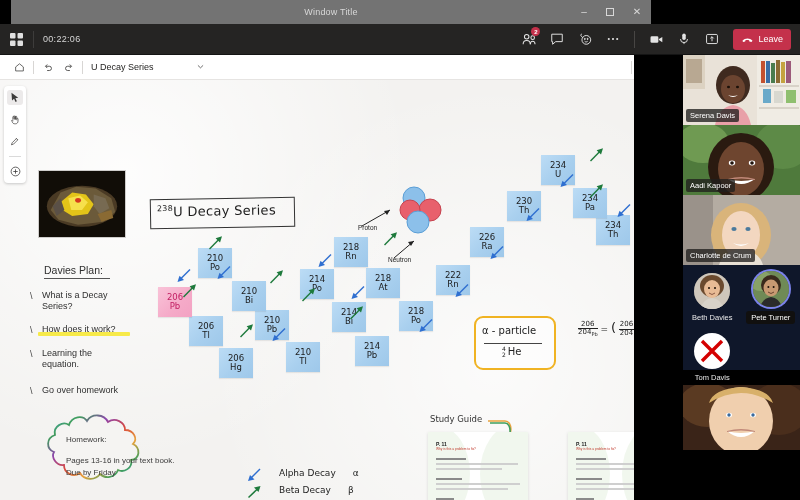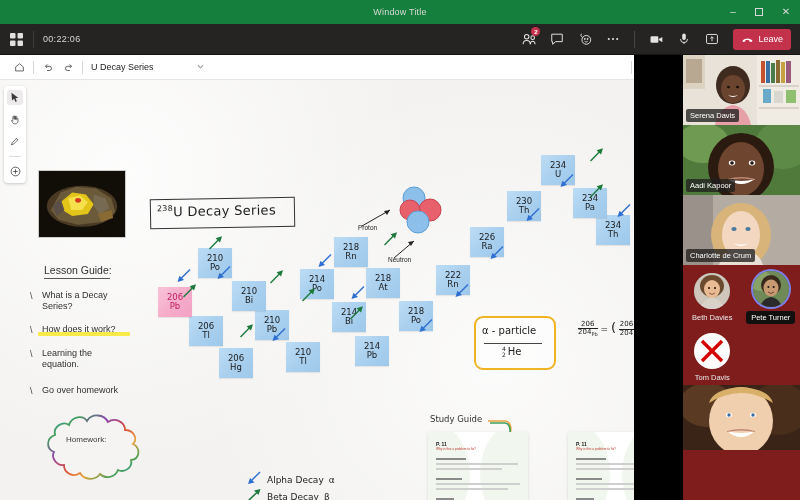--- a/index.html
+++ b/index.html
@@ -6,22 +6,22 @@
   * { box-sizing: border-box; margin: 0; padding: 0; }
   html, body {
     width: 800px; height: 500px; overflow: hidden;
     background: #1f1f1f;
     font-family: "Liberation Sans", sans-serif;
   }
   #app { position: relative; width: 800px; height: 500px; background: #000; }
 
   
   .titlebar {
-    position: absolute; left: 0; top: 0; width: 800px; height: 24px;
-    background: #15803d; color: #e6e6e6;
+    position: absolute; left: 11px; top: 0; width: 640px; height: 24px;
+    background: #737373; color: #e6e6e6;
     display: flex; align-items: center; justify-content: center;
   }
   .titlebar .ttl { font-size: 9px; color: #d8d8d8; letter-spacing: .2px; }
   .win-btns { position: absolute; right: 0; top: 0; height: 24px; display: flex; }
   .win-btn {
     width: 26px; height: 24px; display: flex; align-items: center; justify-content: center;
     color: #d8d8d8; font-size: 10px; line-height: 1;
   }
   .win-btn:last-child { width: 28px; }
 
@@ -162,37 +162,37 @@
   .eq2 { left: 570px; top: 288px; font-size: 9px; }
   .fr { display:inline-block; text-align:center; font-size:7px; line-height:1.1; vertical-align:middle; }
   .fr b { display:block; font-weight: normal; border-bottom: 1px solid #222; padding: 0 1px;}
 
   .cloud {
     left: 24px; top: 326px; width: 160px; height: 94px;
   }
   .cloud .ctext { position: absolute; left: 42px; top: 28px; width: 112px; font-size: 8px; color: #3a3a3a; line-height: 1.5; }
 
   .legend { position: absolute; left: 246px; top: 388px; font-size: 9px; color: #222; font-family: "DejaVu Sans", sans-serif; }
-  .legend .row { display: flex; align-items: flex-end; gap: 5px; height: 17px; }
+  .legend .row { display: flex; align-items: flex-start; gap: 17px; height: 17px; }
 
   .sg-label { position: absolute; left: 430px; top: 334px; font-size: 8.5px; color: #333; font-family:"DejaVu Sans",sans-serif;}
   .doc {
     position: absolute; top: 352px; width: 100px; height: 84px;
     background: #fff; box-shadow: 0 1px 3px rgba(0,0,0,.13); overflow: hidden;
   }
   .doc .dh { position: absolute; left: 8px; top: 9px; font-size: 5px; color: #222; font-weight: bold; }
   .doc .dsub { position: absolute; left: 8px; top: 15px; font-size: 3.2px; color: #c0392b; }
   .doc .line { position: absolute; left: 8px; height: 2px; background: #cfcfcf; }
   .doc .bline { background: #8a8a8a; }
   .blob { position: absolute; border-radius: 50%; background: #d9ead3; opacity:.85; }
 
   
   .rail {
-    position: absolute; left: 683px; top: 55px; width: 117px; height: 445px;
-    background: #7f1d1d;
+    position: absolute; left: 683px; top: 55px; width: 117px; height: 315px;
+    background: #0f172a;
   }
   .vtile { position: absolute; left: 0; width: 117px; overflow: hidden; }
   .vname {
     position: absolute; left: 3px; bottom: 3px;
     background: rgba(32,31,30,.78); color: #fff; font-size: 7.5px;
     padding: 2px 4px; border-radius: 2px; white-space: nowrap;
   }
   .active-ring { box-shadow: inset 0 0 0 2px #e8a33d; }
 
   .avgrid { position: absolute; left: 0; width: 117px; display: flex; flex-wrap: wrap; }
@@ -387,21 +387,21 @@
           <ellipse cx="40" cy="30" rx="3" ry="2.4" fill="#d63a1e"></ellipse>
           <path d="M60 44 L74 40 L76 48 L64 52 Z" fill="#8a6a33"></path>
         </svg>
       </div>
 
       <div class="wb ttlbox">
         <div class="txt"><sup>238</sup><span>U Decay Series</span></div>
       </div>
 
       <div class="wb lesson-title">
-        <span>Lesson Guide:</span>
+        <span>Davies Plan:</span>
         <span class="ul"></span>
       </div>
       <div class="wb lp-item" style="left:42px; top:210px; width:92px;">
         <span class="tick" style="left:-12px;top:1px;">\</span>
         <span>What is a Decay Series?</span>
       </div>
       <div class="wb lp-item" style="left:42px; top:244px; width:95px;">
         <span class="tick" style="left:-12px;top:1px;">\</span>
         <span>How does it work?</span>
       </div>
@@ -633,20 +633,21 @@
                 <stop offset="52%" stop-color="#d94a3d"></stop>
               <stop offset="68%" stop-color="#e8a33d"></stop>
                 <stop offset="84%" stop-color="#3f9e5c"></stop>
               <stop offset="100%" stop-color="#4fa3d1"></stop>
             </linearGradient>
           </defs>
           <path d="M30 46c-8-3-8-14 1-17 -2-9 8-14 14-10 3-9 14-10 18-4 5-8 17-7 21 1 7-5 17 0 17 8 9 0 13 9 8 14 8 4 7 15-2 16 2 8-7 13-13 10 -3 8-13 9-18 4 -5 7-16 6-20-1 -7 5-16 0-16-8 -8 1-13-8-10-13z" stroke="url(#rb)" stroke-width="1.8" fill="#f5f4f2"></path>
         </svg>
         <div class="ctext">
           <div>Homework:</div>
+          <div style="margin-top:9px">Pages 13-16 in your text book. Due by Friday</div>
         </div>
       </div>
 
       <div class="legend">
         <div class="row">
           <svg width="16" height="14">
             <path d="M14 1 L3.5 11.5" stroke="#2f6fd0" stroke-width="1.5" fill="none"></path>
             <path d="M2 13 L4 7 L8.5 11.5 Z" fill="#2f6fd0"></path>
           </svg>
           <span>Alpha Decay</span>

